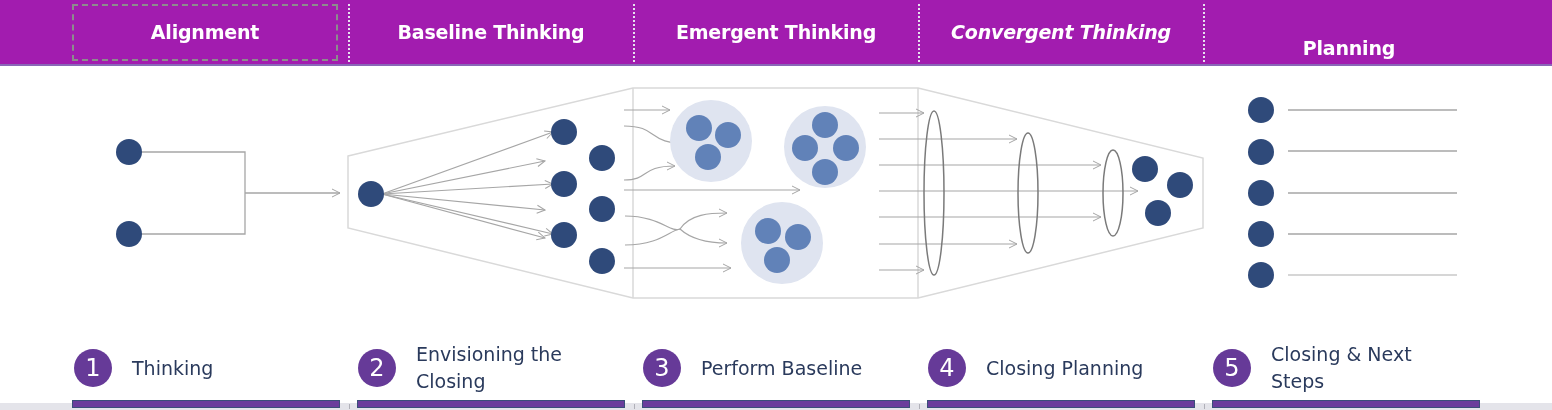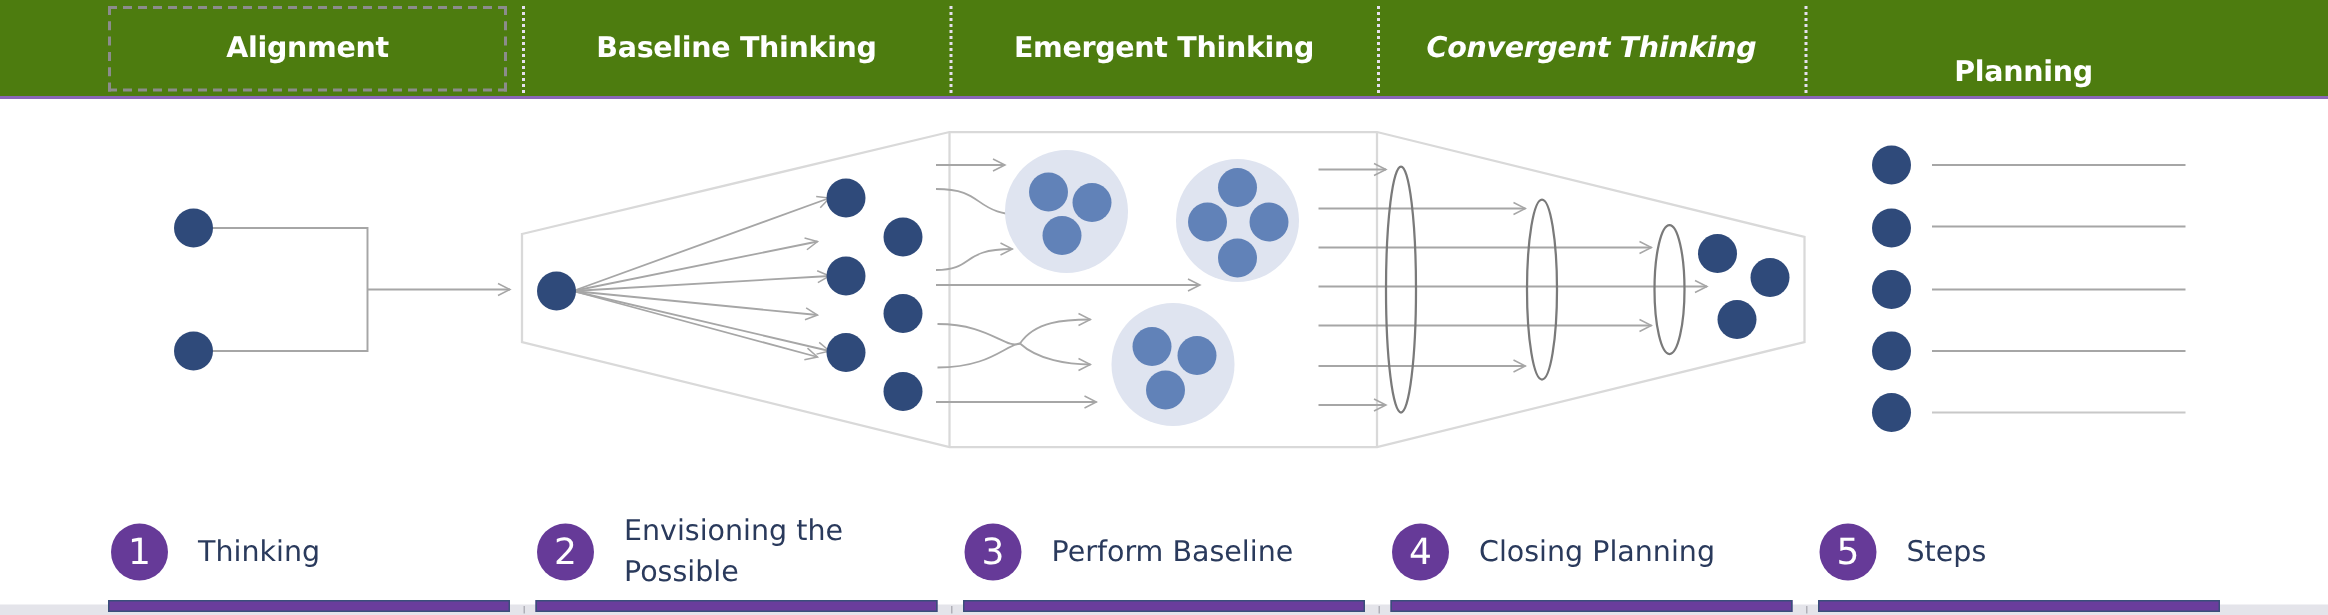--- a/index.html
+++ b/index.html
@@ -3,21 +3,21 @@
 <meta charset="utf-8">
 <style>
   html, body { margin: 0; padding: 0; }
   body {
     width: 1552px; height: 410px; overflow: hidden; position: relative;
     background: #ffffff;
     font-family: "Liberation Sans", "DejaVu Sans", sans-serif;
   }
   .header {
     position: absolute; left: 0; top: 0; width: 1552px; height: 66px;
-    background: #4d7c0f; border-bottom: 2px solid #8a66b8; box-sizing: border-box;
+    background: #a21caf; border-bottom: 2px solid #8a66b8; box-sizing: border-box;
   }
   .phase {
     position: absolute; top: 0; height: 64px;
     display: flex; align-items: center; justify-content: center;
     color: #ffffff; font-weight: bold; font-size: 21px; letter-spacing: -0.2px;
     font-family: "DejaVu Sans", sans-serif; font-size: 19px;
   }
   .phase.selected .sel-box {
     position: absolute; left: 72px; top: 4px; width: 266px; height: 57px;
     border: 2px dashed #8c8c8c; box-sizing: border-box; pointer-events: none;
@@ -192,38 +192,39 @@
 <div class="step" style="left:74px;">
   <div class="badge">1</div>
   <div class="step-label">
     <div>Thinking</div>
   </div>
 </div>
 <div class="step" style="left:358px;">
   <div class="badge">2</div>
   <div class="step-label">
     <div>Envisioning the</div>
-    <div>Possible</div>
+    <div>Closing</div>
   </div>
 </div>
 <div class="step" style="left:643px;">
   <div class="badge">3</div>
   <div class="step-label">
     <div>Perform Baseline</div>
   </div>
 </div>
 <div class="step" style="left:928px;">
   <div class="badge">4</div>
   <div class="step-label">
     <div>Closing Planning</div>
   </div>
 </div>
 <div class="step" style="left:1213px;">
   <div class="badge">5</div>
   <div class="step-label">
+    <div>Closing &amp; Next</div>
     <div>Steps</div>
   </div>
 </div>
 
 <div class="bottom-strip"></div>
 <div class="tick" style="left:349px;"></div>
 <div class="tick" style="left:634px;"></div>
 <div class="tick" style="left:919px;"></div>
 <div class="tick" style="left:1204px;"></div>
 <div class="bar" style="left:72px;"></div>

